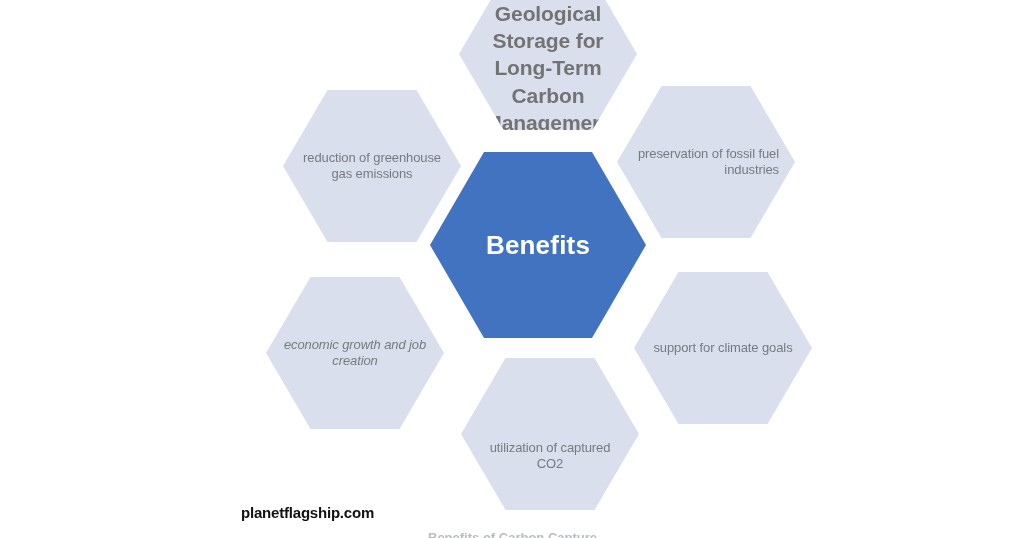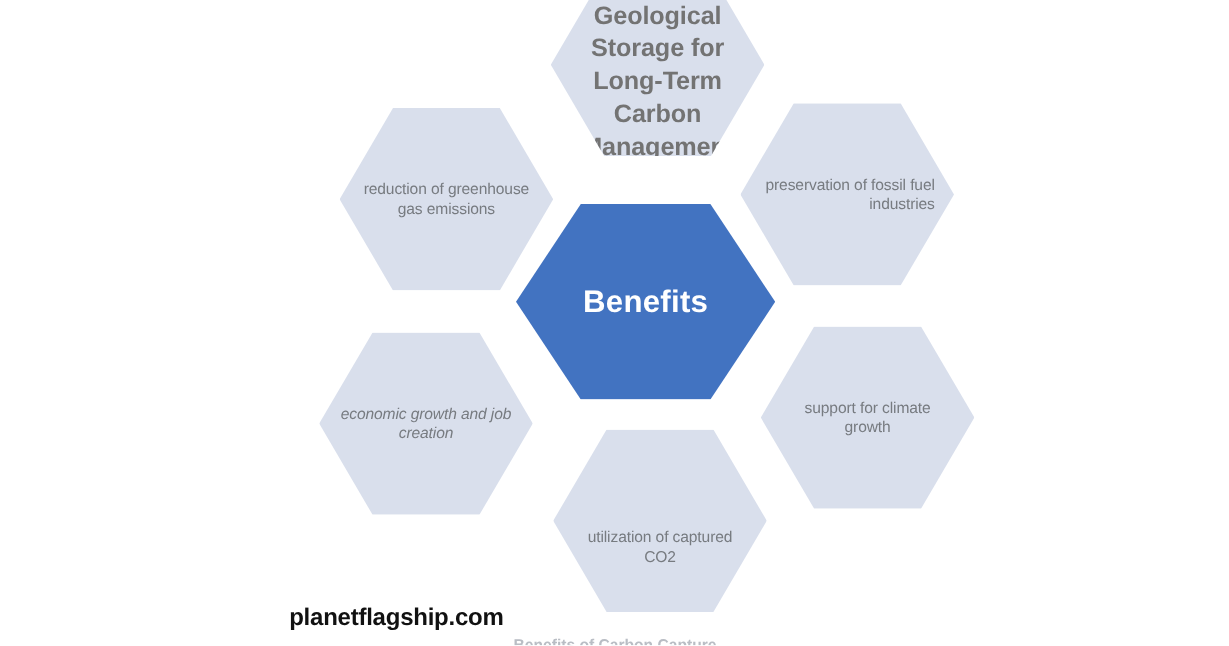--- a/index.html
+++ b/index.html
@@ -62,28 +62,28 @@
   #hex-top     { left: 459px; top: -22px;  width: 178px; height: 152px; }
   #hex-top .hex-label { transform: translateY(14px); }
 
   #hex-upper-left  { left: 283px; top: 90px;  width: 178px; height: 152px; }
   #hex-upper-right { left: 617px; top: 86px;  width: 178px; height: 152px; text-align: right; }
   #hex-lower-right { left: 634px; top: 272px; width: 178px; height: 152px; }
   #hex-bottom      { left: 461px; top: 358px; width: 178px; height: 152px; align-items: center; }
   #hex-bottom .hex-label { transform: translateY(22px); }
   #hex-lower-left  { left: 266px; top: 277px; width: 178px; height: 152px; font-style: italic; }
 
-  #hex-center  { left: 430px; top: 170px; width: 216px; height: 163px; }
+  #hex-center  { left: 430px; top: 152px; width: 216px; height: 186px; }
 
   
   #watermark {
     position: absolute;
     left: 241px;
     top: 504px;
-    font-size: 20px;
+    font-size: 15px;
     font-weight: bold;
     color: #111111;
     letter-spacing: -0.2px;
     white-space: nowrap;
   }
 
   #caption-clipped {
     position: absolute;
     left: 428px;
     top: 531px;
@@ -108,21 +108,21 @@
 
   <div class="hex hex-outer" id="hex-upper-left">
     <span class="hex-label">reduction of greenhouse gas emissions</span>
   </div>
 
   <div class="hex hex-outer" id="hex-upper-right">
     <span class="hex-label">preservation of fossil fuel industries</span>
   </div>
 
   <div class="hex hex-outer" id="hex-lower-right">
-    <span class="hex-label">support for climate growth</span>
+    <span class="hex-label">support for climate goals</span>
   </div>
 
   <div class="hex hex-outer" id="hex-bottom">
     <span class="hex-label">utilization of captured CO2</span>
   </div>
 
   <div class="hex hex-outer" id="hex-lower-left">
     <span class="hex-label">economic growth and job creation</span>
   </div>
 

